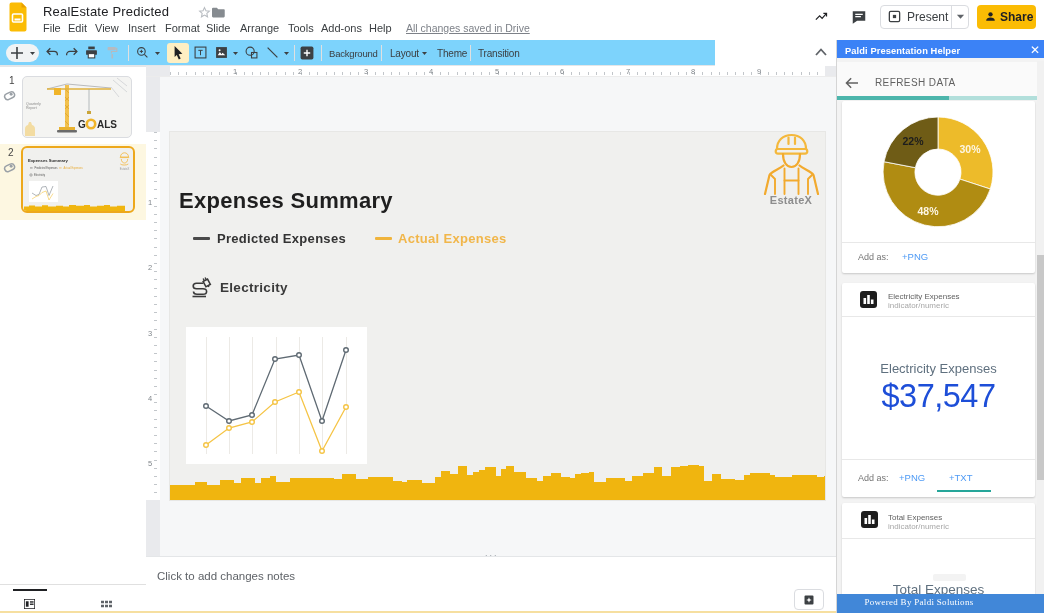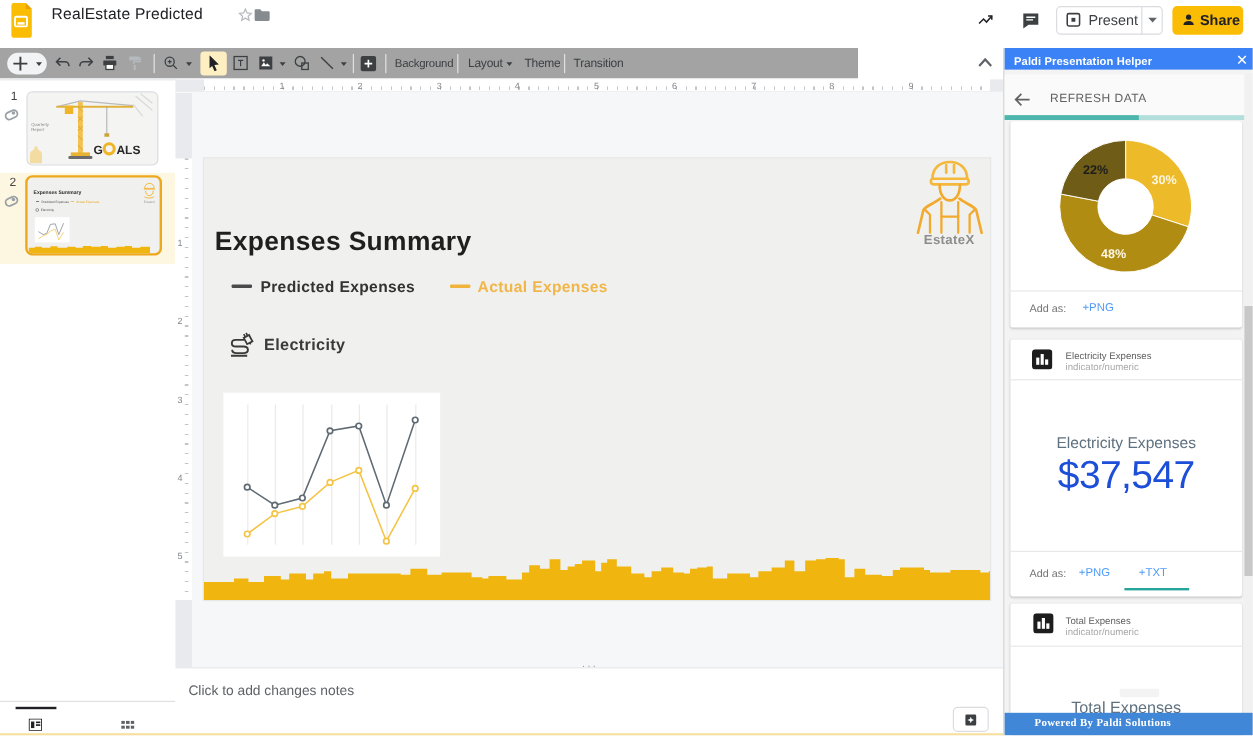--- a/index.html
+++ b/index.html
@@ -22,20 +22,33 @@
     <div class="abs" style="left:43px;top:4px;font-size:13px;color:#202124;letter-spacing:0.2px;">RealEstate Predicted</div>
 
     <svg class="abs" style="left:198px;top:6px;" width="13" height="13" viewBox="0 0 24 24" fill="none" stroke="#b8bcc1" stroke-width="2">
         <path d="M12 3l2.7 5.8 6.3.7-4.7 4.3 1.3 6.2-5.6-3.2-5.6 3.2 1.3-6.2L3 9.5l6.3-.7z"></path>
       </svg>
 
     <svg class="abs" style="left:212px;top:6px;" width="13" height="12" viewBox="0 0 24 20">
         <path d="M2 2h7l2.5 3H22a1.5 1.5 0 0 1 1.5 1.5V18a2 2 0 0 1-2 2H2a2 2 0 0 1-2-2V4a2 2 0 0 1 2-2z" fill="#868b90"></path>
       </svg>
 
+    <div class="abs" style="left:0;top:22px;width:700px;height:16px;font-size:11px;color:#3c4043;">
+      <span class="abs" style="left:43px;">File</span>
+        <span class="abs" style="left:68px;">Edit</span>
+        <span class="abs" style="left:95px;">View</span>
+        <span class="abs" style="left:128px;">Insert</span>
+        <span class="abs" style="left:165px;">Format</span>
+        <span class="abs" style="left:206px;">Slide</span>
+        <span class="abs" style="left:240px;">Arrange</span>
+        <span class="abs" style="left:288px;">Tools</span>
+        <span class="abs" style="left:321px;">Add-ons</span>
+        <span class="abs" style="left:369px;">Help</span>
+        <span class="abs" style="left:406px;font-size:10.5px;color:#7d8188;text-decoration:underline;">All changes saved in Drive</span>
+    </div>
 
     <svg class="abs" style="left:814px;top:9px;" width="15" height="15" viewBox="0 0 24 24" fill="none" stroke="#202124" stroke-width="2">
         <path d="M3 17l6-6 4 4 7-8"></path>
         <path d="M15 7h5v5"></path>
       </svg>
     <svg class="abs" style="left:851px;top:10px;" width="16" height="15" viewBox="0 0 24 24">
         <path d="M2 2h20v15H9l-7 5z" fill="#3c4043"></path>
         <path d="M6 7h12M6 10.5h9" stroke="#fff" stroke-width="1.8"></path>
       </svg>
 
@@ -51,21 +64,21 @@
       </svg>
 
     <div class="abs" style="left:977px;top:5px;width:59px;height:24px;background:#fbbc04;border-radius:4px;"></div>
     <svg class="abs" style="left:984px;top:10px;" width="13" height="13" viewBox="0 0 24 24" fill="#202124">
         <circle cx="12" cy="8" r="4"></circle>
         <path d="M4 20c0-4 3.6-6 8-6s8 2 8 6z"></path>
       </svg>
     <div class="abs" style="left:1000px;top:10px;font-size:12px;font-weight:bold;color:#202124;">Share</div>
   </div>
 
-  <div class="abs" id="toolbar" style="left:0;top:40px;width:715px;height:26px;background:#a3a3a3;border-bottom:1px solid #e4e6e8;">
+  <div class="abs" id="toolbar" style="left:0;top:40px;width:715px;height:26px;background:#7dd3fc;border-bottom:1px solid #e4e6e8;">
 
     <div class="abs" style="left:6px;top:4px;width:33px;height:18px;background:#f1f3f4;border-radius:9px;"></div>
     <svg class="abs" style="left:11px;top:7px;" width="12" height="12" viewBox="0 0 12 12">
         <path d="M5.2 0h1.6v5.2H12v1.6H6.8V12H5.2V6.8H0V5.2h5.2z" fill="#3c4043"></path>
       </svg>
     <svg class="abs" style="left:29px;top:11px;" width="7" height="5" viewBox="0 0 10 8">
         <path d="M1 1.5 L5 6.5 L9 1.5 z" fill="#3c4043"></path>
       </svg>
 
     <svg class="abs" style="left:46px;top:7px;" width="13" height="11" viewBox="0 0 24 20" fill="none" stroke="#3c4043" stroke-width="2.4">
@@ -395,21 +408,21 @@
       <div class="abs" style="left:46px;top:19px;font-size:8px;color:#a8a8a8;">indicator/numeric</div>
       <div class="abs" style="left:0;top:35px;width:193px;height:1px;background:#e8e8e8;"></div>
       <div class="abs" style="left:91px;top:71px;width:33px;height:7px;background:#f3f3f3;border-radius:2px;"></div>
       <div class="abs" style="left:0;top:79px;width:193px;text-align:center;font-size:13.5px;color:#5f707f;">Total Expenses</div>
     </div>
 
     <div class="abs" style="left:200px;top:21px;width:8px;height:533px;background:#f1f1f1;"></div>
     <div class="abs" style="left:200px;top:215px;width:8px;height:225px;background:#c8c8c8;"></div>
 
     <div class="abs" style="left:0;top:554px;width:208px;height:19px;background:#4187d8;">
-      <div class="abs" style="left:0;top:3px;width:164px;text-align:center;font-family:'Liberation Serif',serif;font-size:9px;font-weight:bold;color:#fff;letter-spacing:0.3px;">Powered By Paldi Solutions</div>
+      <div class="abs" style="left:0;top:3px;width:164px;text-align:center;font-family:'Liberation Serif',serif;font-size:9px;font-weight:normal;color:#fff;letter-spacing:0.3px;">Powered By Paldi Solutions</div>
     </div>
   </div>
 
   <svg class="abs" style="left:815px;top:48px;" width="12" height="8" viewBox="0 0 12 8" fill="none" stroke="#5f6368" stroke-width="1.8">
       <path d="M1 7 L6 1.5 L11 7"></path>
     </svg>
 
 <div class="abs" style="left:0;top:611px;width:836px;height:2px;background:#f6dfa0;"></div>
 </div>
 

